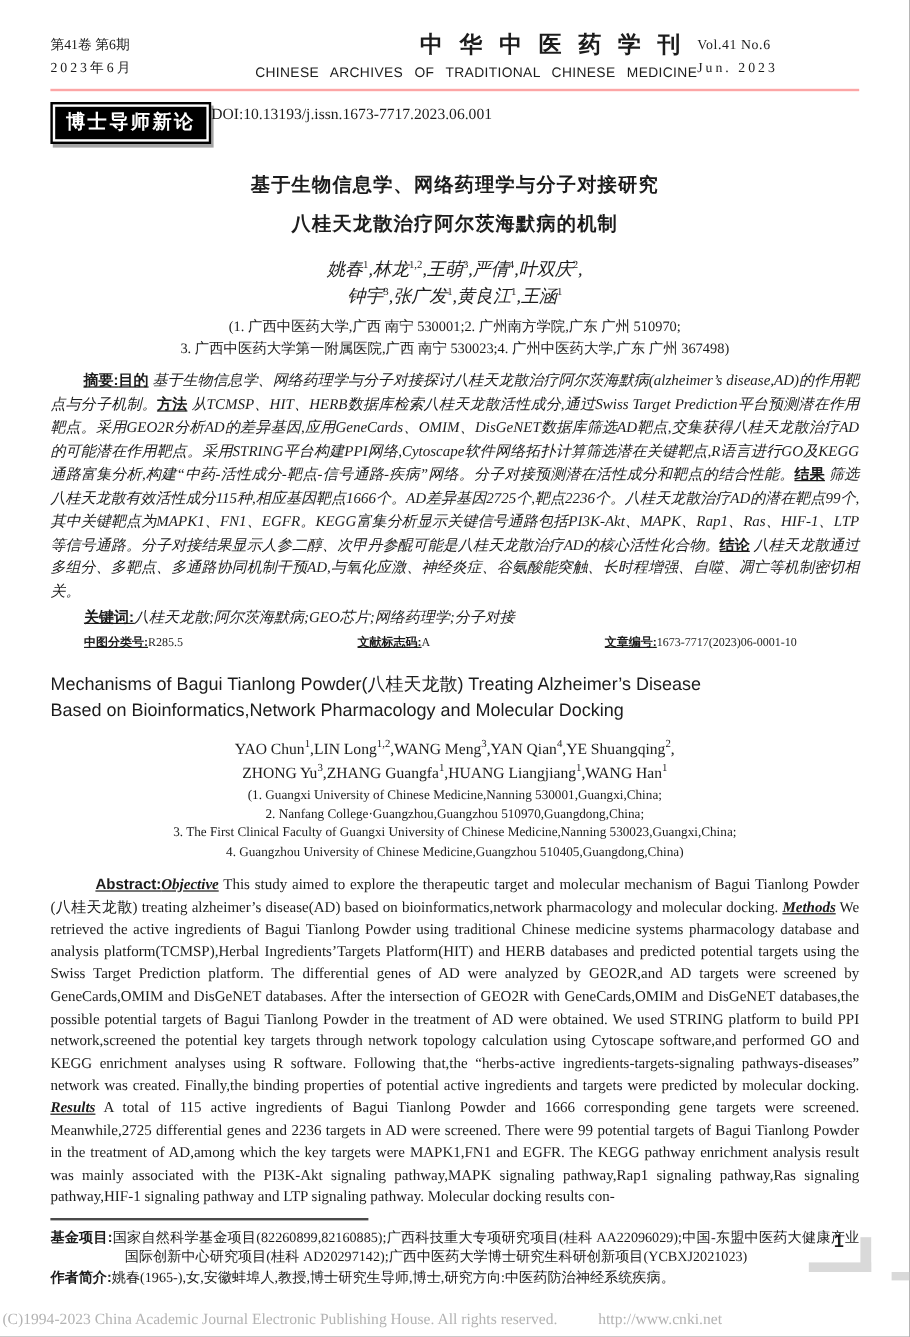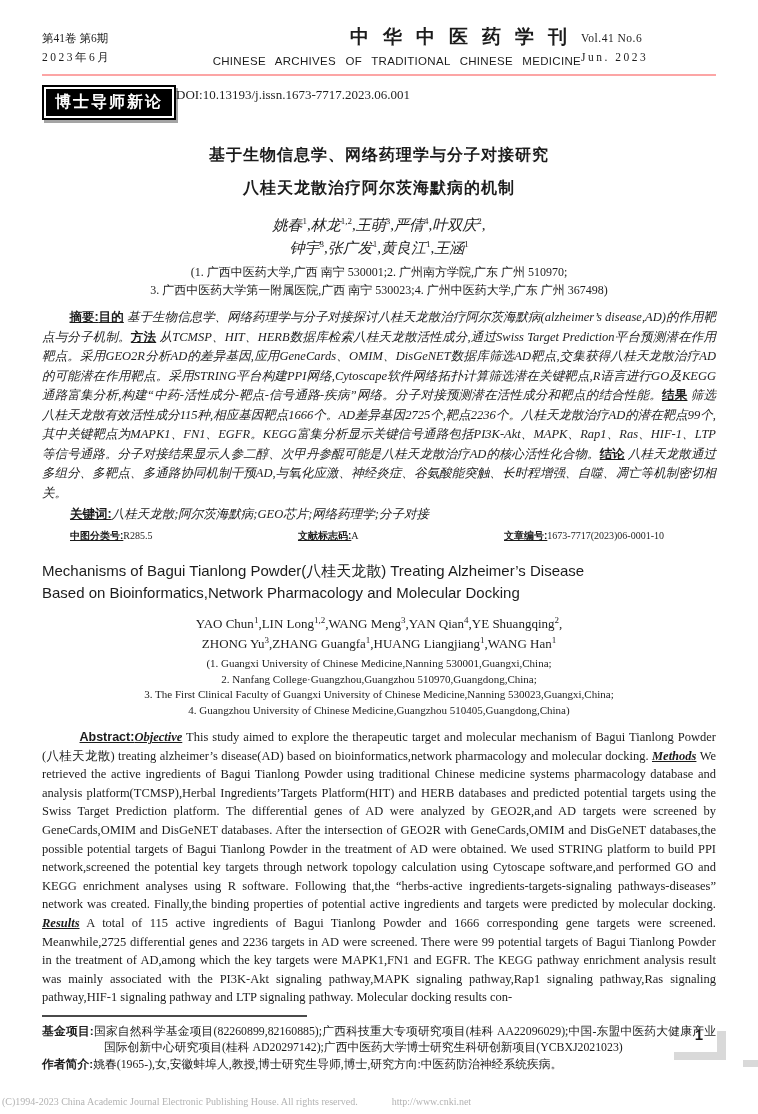--- a/index.html
+++ b/index.html
@@ -61,21 +61,21 @@
   .fn-label { font-family:"Liberation Sans", sans-serif; font-weight:bold; }
 
   
   .pageno { position:absolute; left:688px; top:1026px; width:22px; text-align:center;
             font-family:"Liberation Sans", sans-serif; font-size:15px; font-weight:bold; }
   .orn-v { position:absolute; left:717px; top:1031px; width:9px; height:29px; background:#d9d9d9; }
   .orn-h { position:absolute; left:674px; top:1052px; width:52px; height:8px; background:#d9d9d9; }
   .orn-tab { position:absolute; left:743px; top:1060px; width:15px; height:7px; background:#d9d9d9; }
 
   
-  .footer { position:absolute; left:2px; bottom:7px; font-size:10px; color:#b3b3b3; white-space:nowrap; }
+  .footer { position:absolute; left:2px; bottom:7px; font-size:13px; color:#b3b3b3; white-space:nowrap; }
   .footer .url { margin-left:34px; }
 </style>
 </head>
 <body>
 
 <div class="page">
   <div class="content">
 
     <div class="jheader">
       <div class="jh-left">

